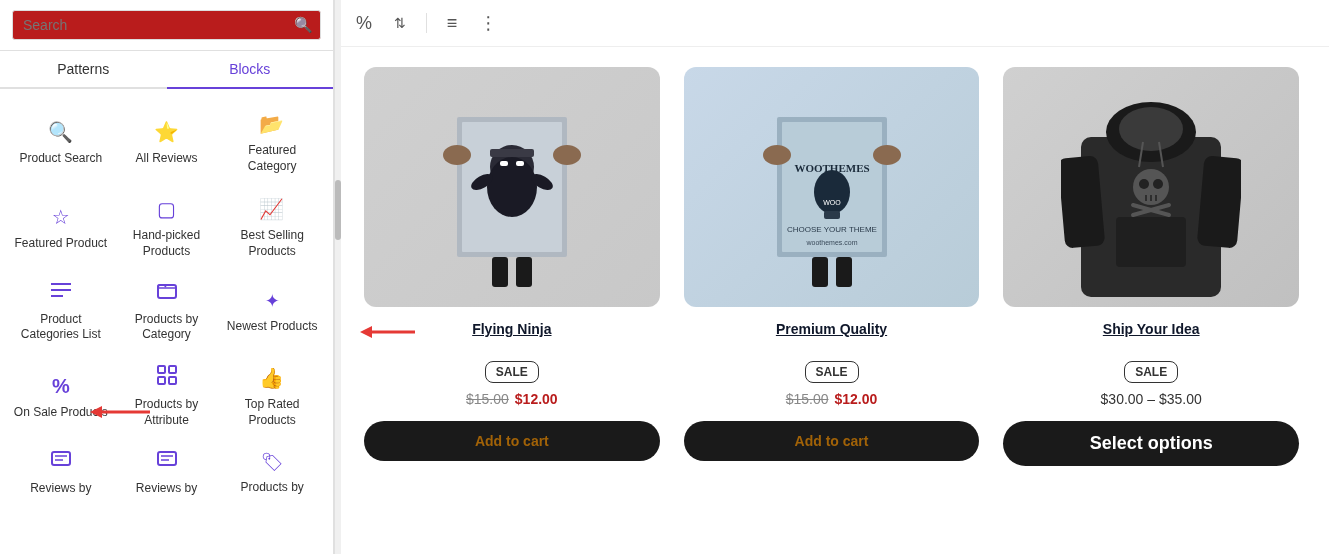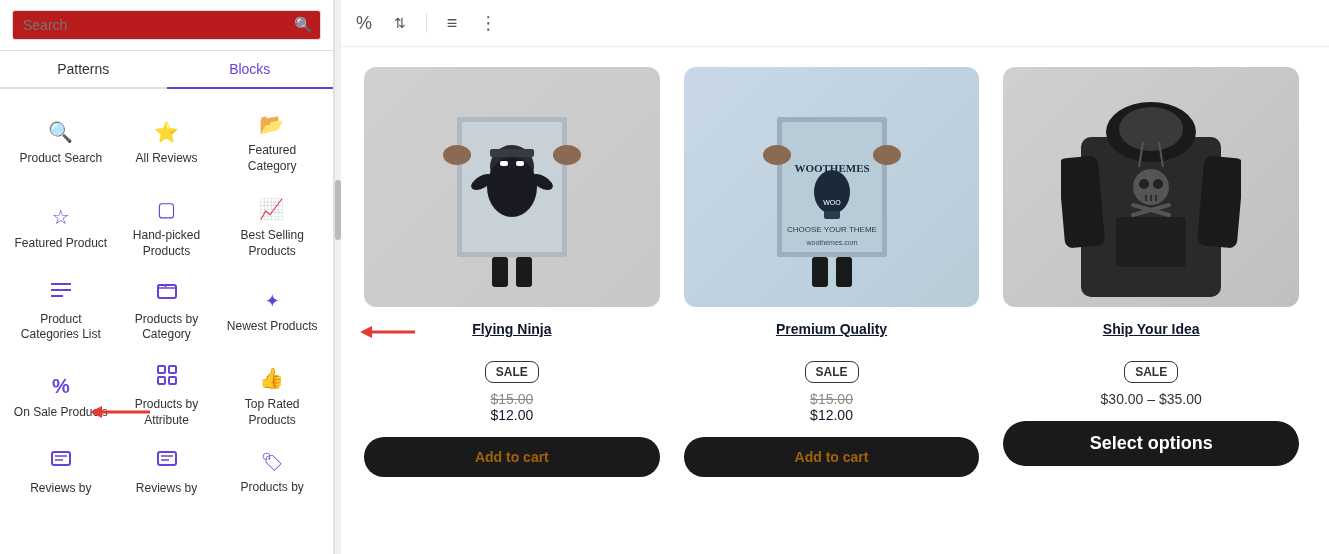--- a/index.html
+++ b/index.html
@@ -188,32 +188,32 @@
       font-size: 12px;
       font-weight: 600;
       color: #333;
       margin-bottom: 8px;
       border-radius: 8px;
     }
 
     .price-row {
       display: flex;
       align-items: center;
+      gap: 6px;
       margin-bottom: 14px;
-      flex-direction: column;
     }
     .price-original {
       text-decoration: line-through;
       color: #888;
       font-size: 14px;
     }
     .price-current {
-      color: #0f172a;
-      font-size: 14px;
-      font-weight: 400;
+      color: #b91c1c;
+      font-size: 14px;
+      font-weight: 700;
     }
     .price-range {
       color: #333;
       font-size: 14px;
       font-weight: 500;
     }
 
     .btn-add-cart {
       background: #1a1a1a;
       color: #a16207;

